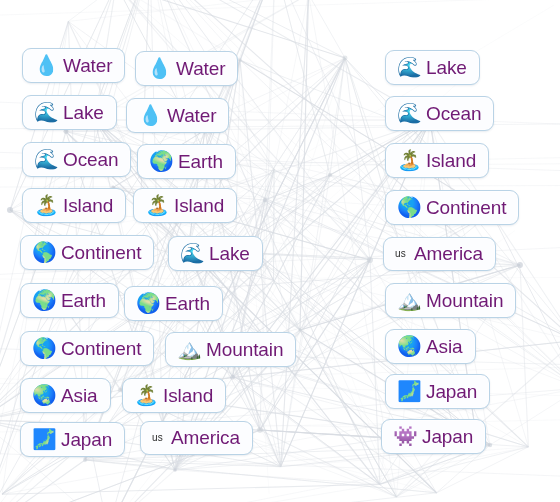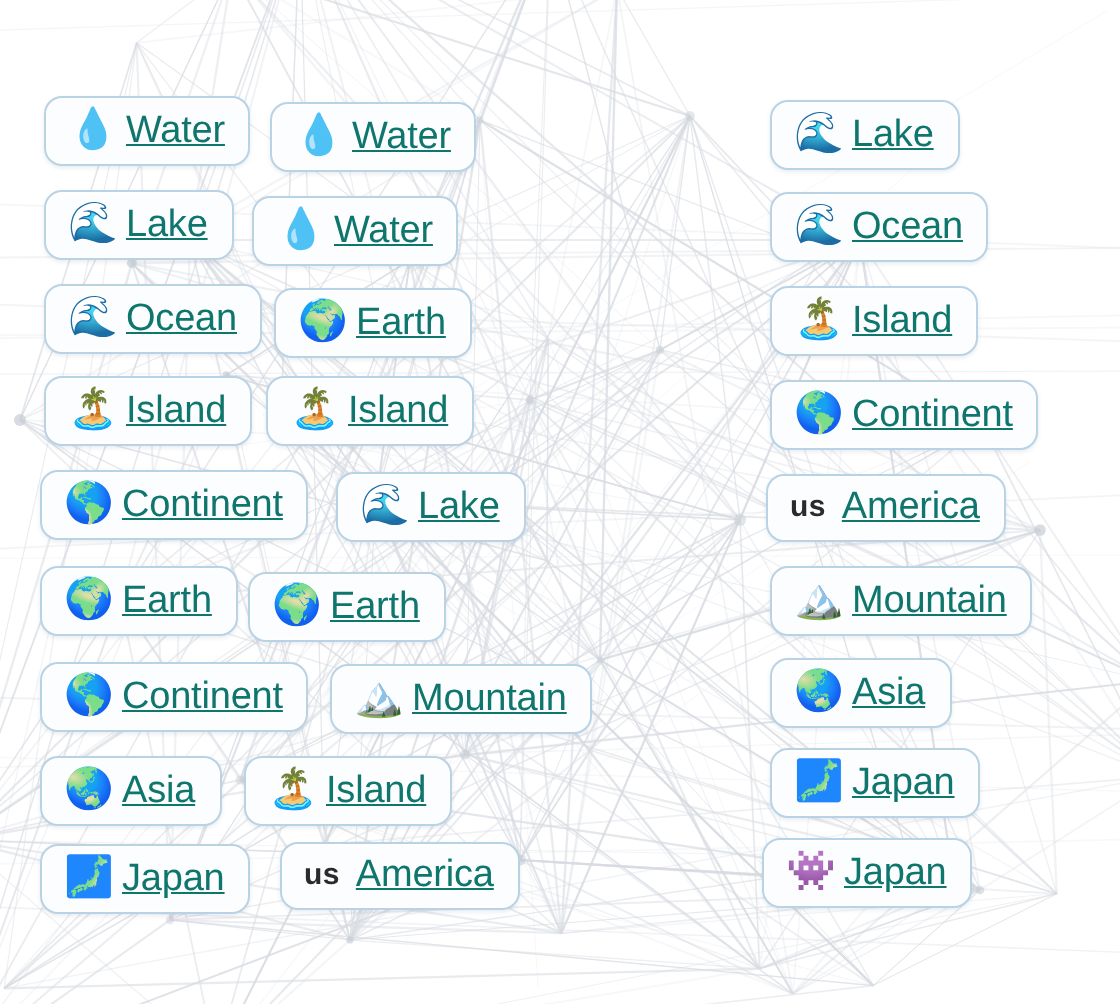--- a/index.html
+++ b/index.html
@@ -50,34 +50,33 @@
   .element-emoji {
     font-size: 20px;
     line-height: 1;
     display: inline-block;
     width: 22px;
     text-align: center;
     flex: 0 0 auto;
   }
 
   .element-emoji.flag-fallback {
-    font-size: 15px;
-    font-weight: 700;
+    font-size: 10px;
+    font-weight: 400;
     color: #2b2b2b;
     letter-spacing: 0.2px;
     width: auto;
     padding-right: 1px;
   }
 
   .element-label {
     font-size: 19px;
-    color: #0f766e;
+    color: #701a75;
     font-family: "Liberation Sans", sans-serif;
     letter-spacing: -0.1px;
-    text-decoration: underline;
   }
 </style>
 </head>
 <body>
 
 <div id="board">
 
   <svg id="bg-graph" viewBox="0 0 560 502" preserveAspectRatio="none" aria-hidden="true">
       <line x1="150.0" y1="-40.0" x2="60.0" y2="300.0" stroke="#d8dce2" stroke-width="0.99" opacity="0.34"></line>
       <line x1="150.0" y1="-40.0" x2="162.2" y2="422.3" stroke="#d8dce2" stroke-width="0.62" opacity="0.69"></line>

